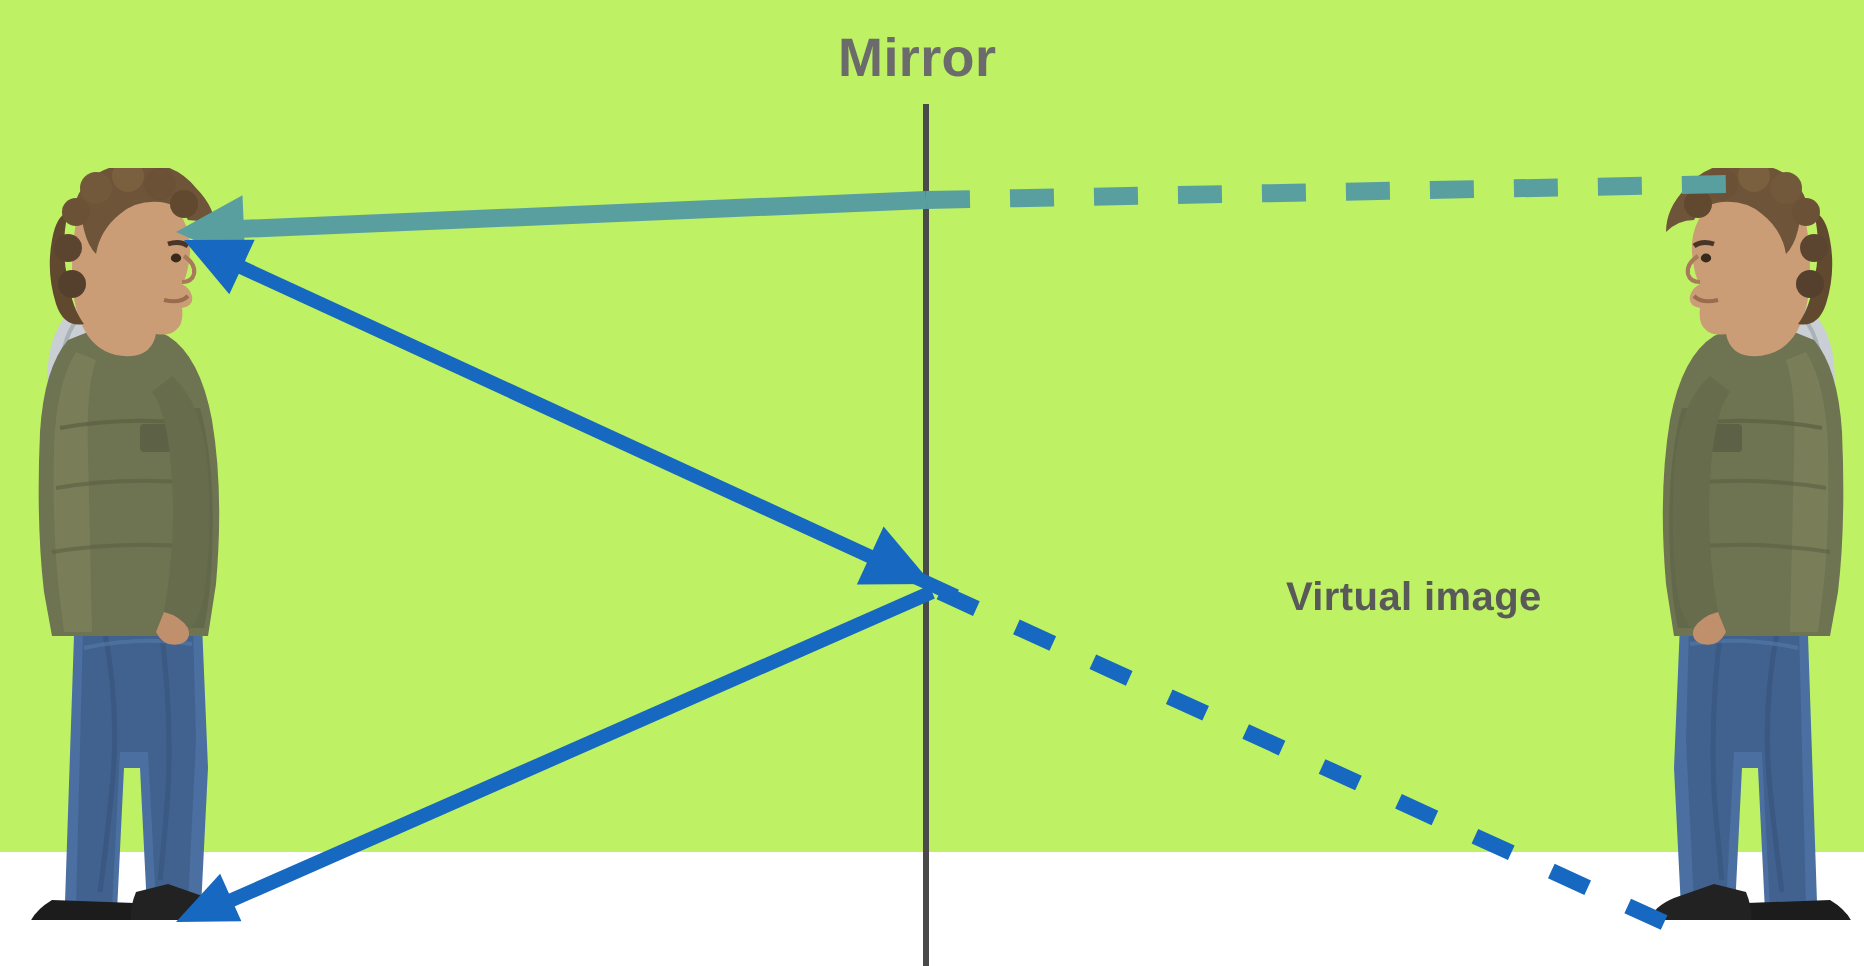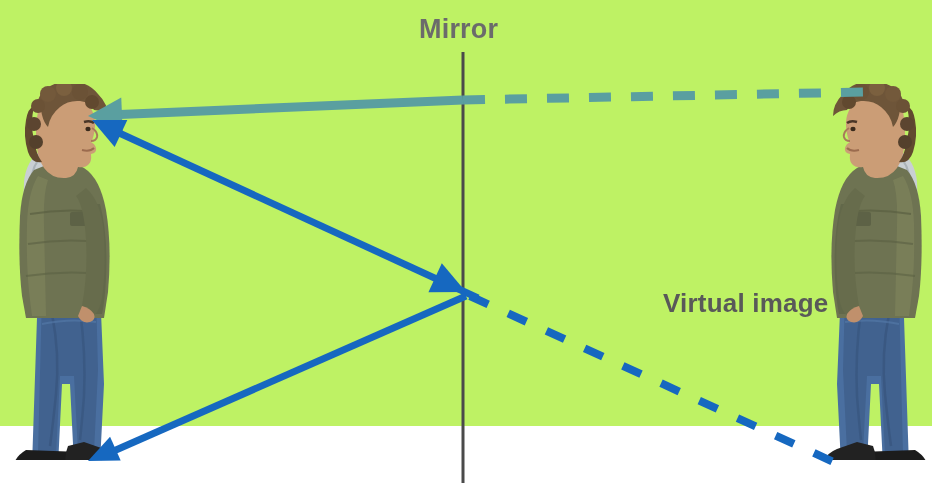--- a/index.html
+++ b/index.html
@@ -1,21 +1,21 @@
 <!DOCTYPE html>
 <html><head>
 <meta charset="utf-8">
 <style>
   html,body{margin:0;padding:0;background:#ffffff;}
   body{width:932px;height:483px;overflow:hidden;font-family:"Liberation Sans",sans-serif;}
   #stage{position:relative;width:932px;height:426px;background:#bef264;padding-left:28px;}
   #rays{position:absolute;left:0;top:0;width:932px;height:483px;}
   .lbl{position:absolute;font-weight:bold;color:#6b6b6b;white-space:nowrap;}
   #mirror-label{left:419px;top:14px;font-size:27px;letter-spacing:.2px;}
-  #virtual-label{left:663px;top:288px;font-size:26px;color:#595959;letter-spacing:.2px;}
+  #virtual-label{left:643px;top:288px;font-size:20px;color:#595959;letter-spacing:.2px;}
   .person{position:absolute;}
   #person-real{left:8px;top:84px;width:118px;height:376px;}
   #person-virtual{left:815px;top:84px;width:118px;height:376px;}
   .person svg{display:block;width:100%;height:100%;}
 </style>
 </head>
 <body>
 
 <div id="stage">
 

